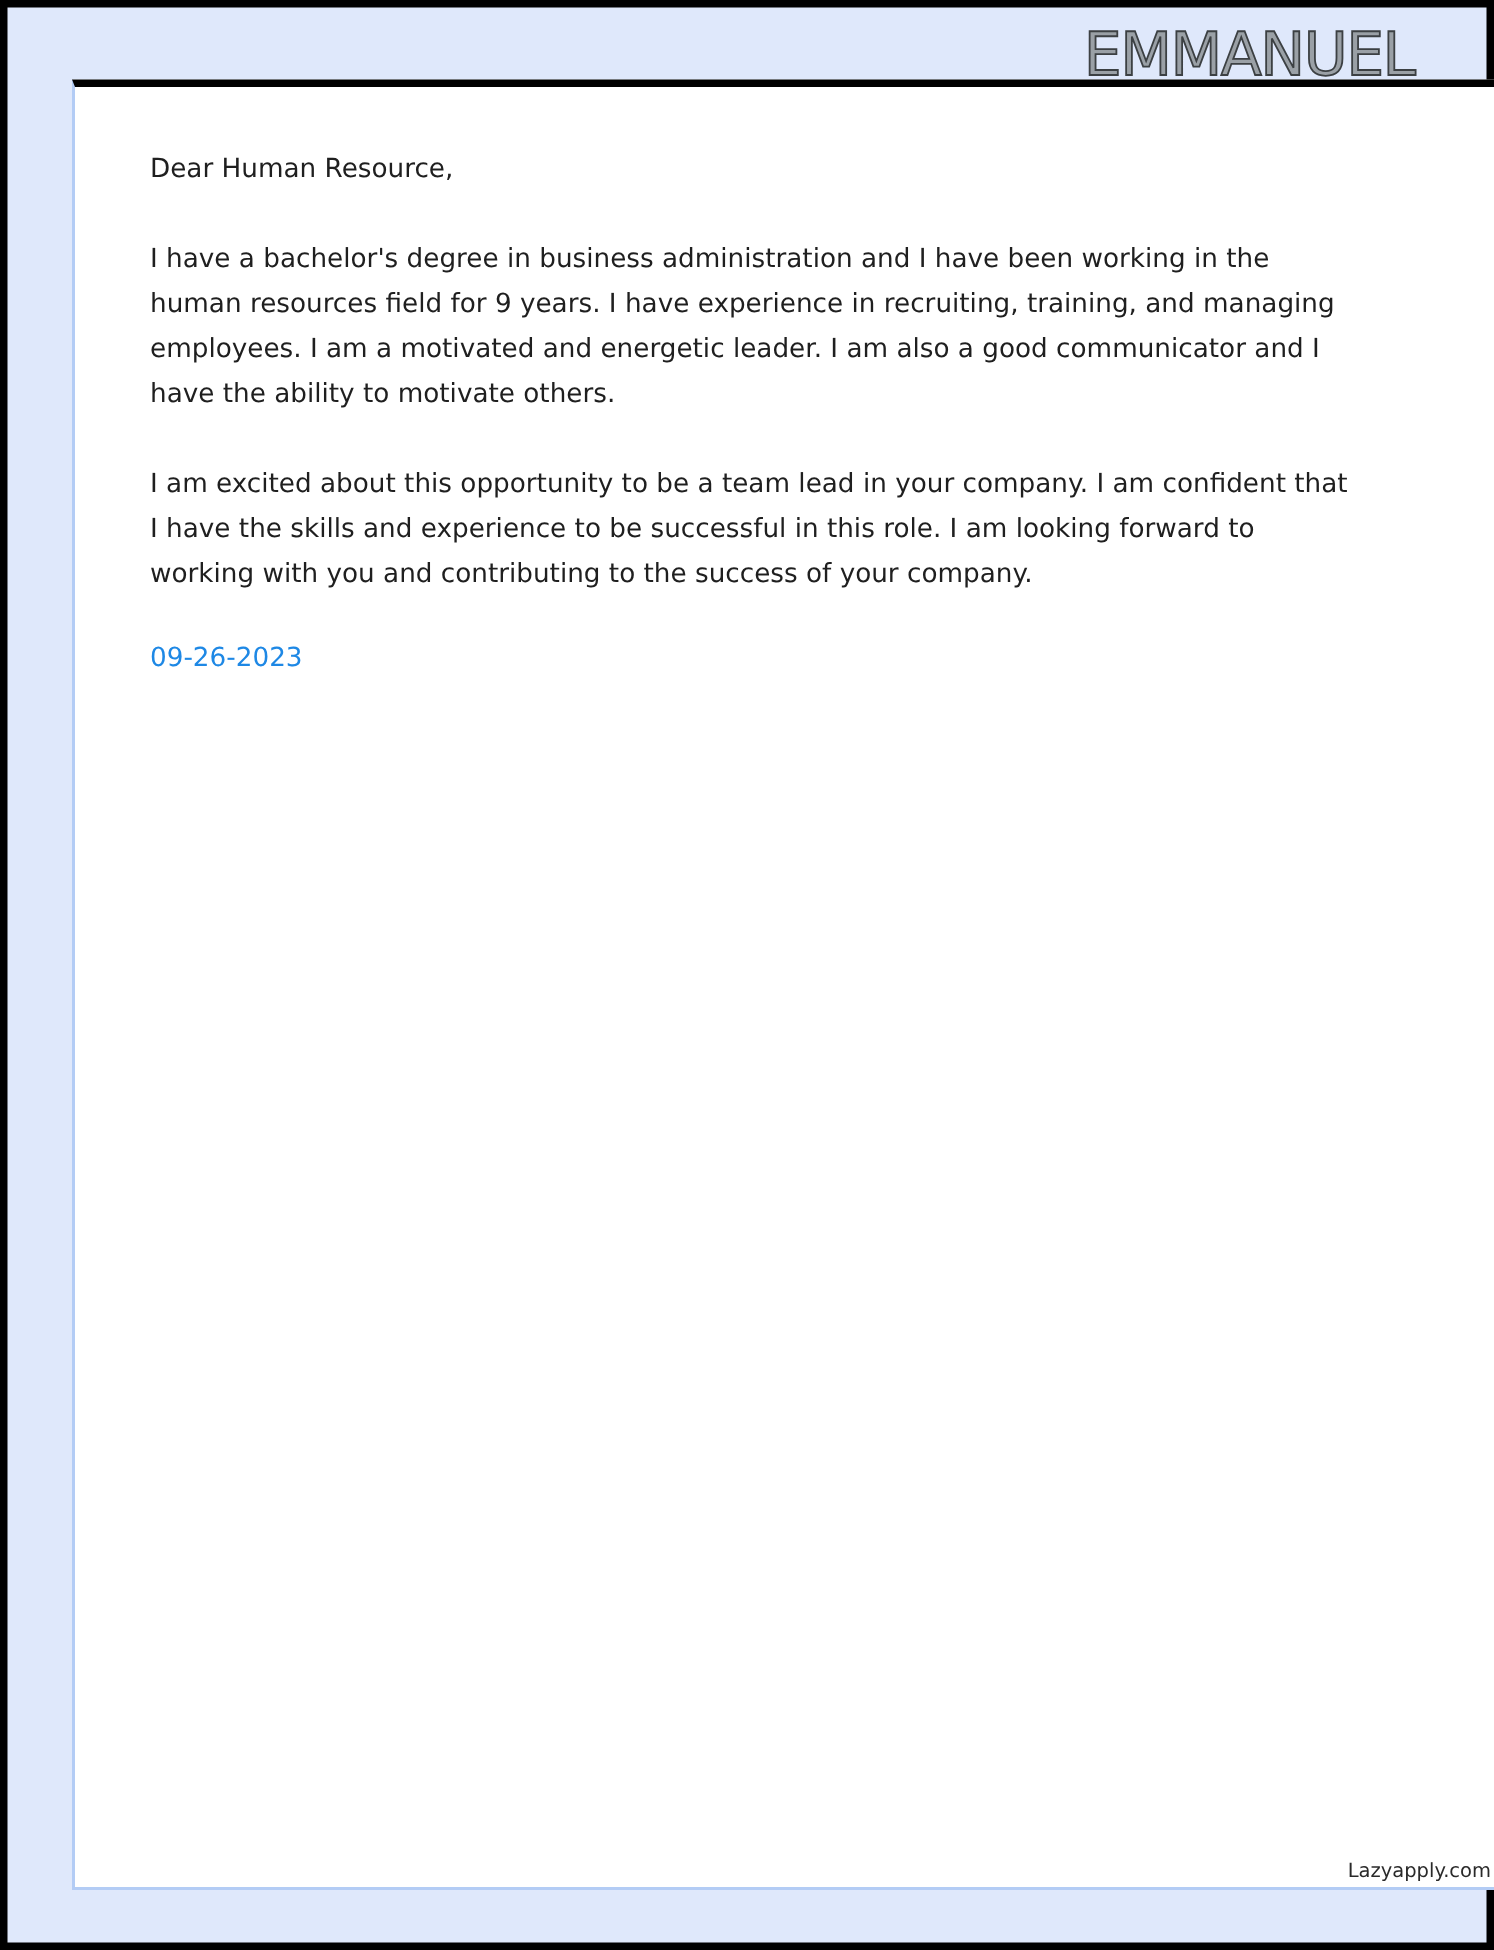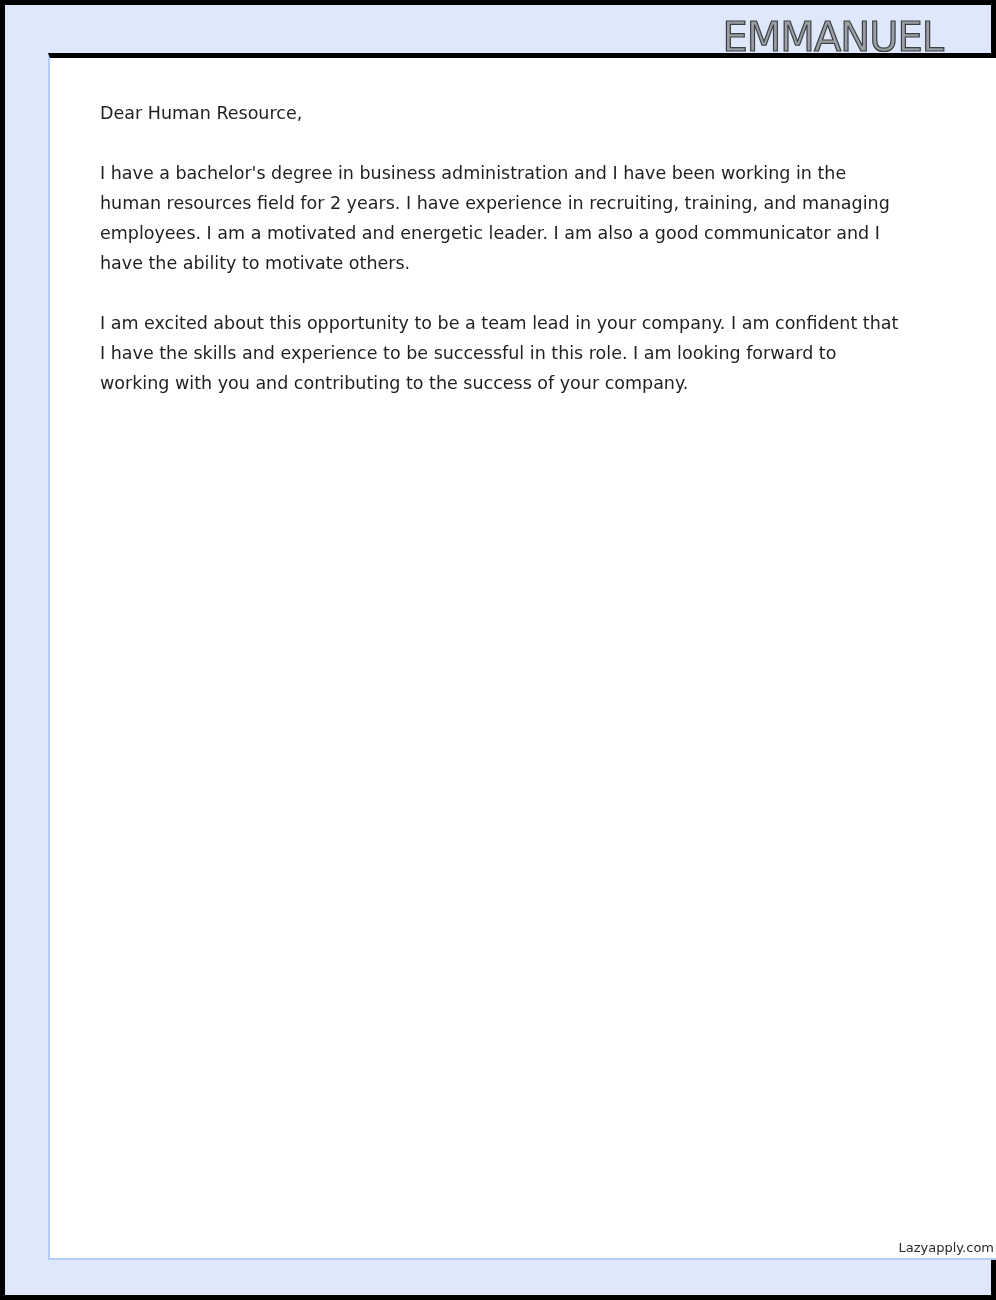--- a/index.html
+++ b/index.html
@@ -79,19 +79,20 @@
   </style>
 </head>
 <body>
 
 <div class="page">
   <h1 class="name">EMMANUEL</h1>
 
   <div class="card">
     <div class="letter">
       <p>Dear Human Resource,</p>
-      <p>I have a bachelor's degree in business administration and I have been working in the human resources field for 2 years. I have experience in recruiting, training, and managing employees. I am a motivated and energetic leader. I am also a good communicator and I have the ability to motivate others.</p>
+      <p>I have a bachelor's degree in business administration and I have been working in the human resources field for 9 years. I have experience in recruiting, training, and managing employees. I am a motivated and energetic leader. I am also a good communicator and I have the ability to motivate others.</p>
       <p class="last">I am excited about this opportunity to be a team lead in your company. I am confident that I have the skills and experience to be successful in this role. I am looking forward to working with you and contributing to the success of your company.</p>
+      <div class="date">09-26-2023</div>
     </div>
 
     <div class="footer-brand">Lazyapply.com</div>
   </div>
 </div>
 
 </body></html>

